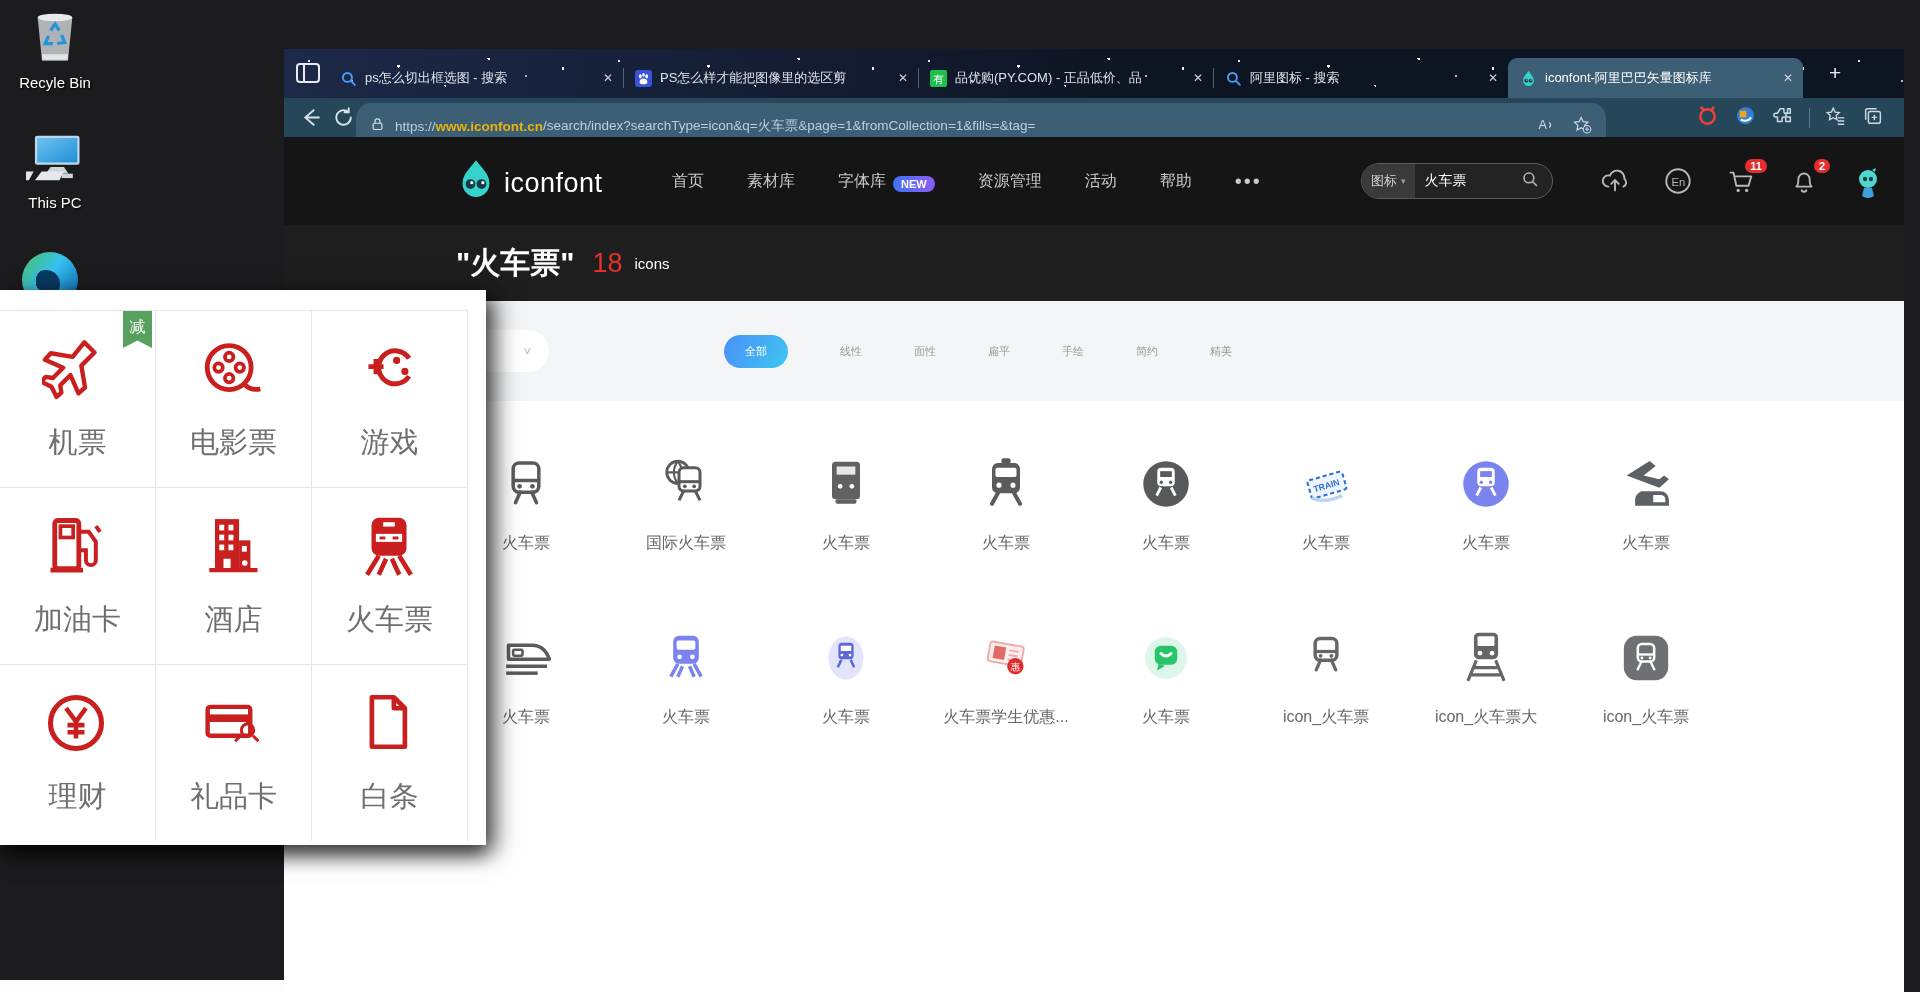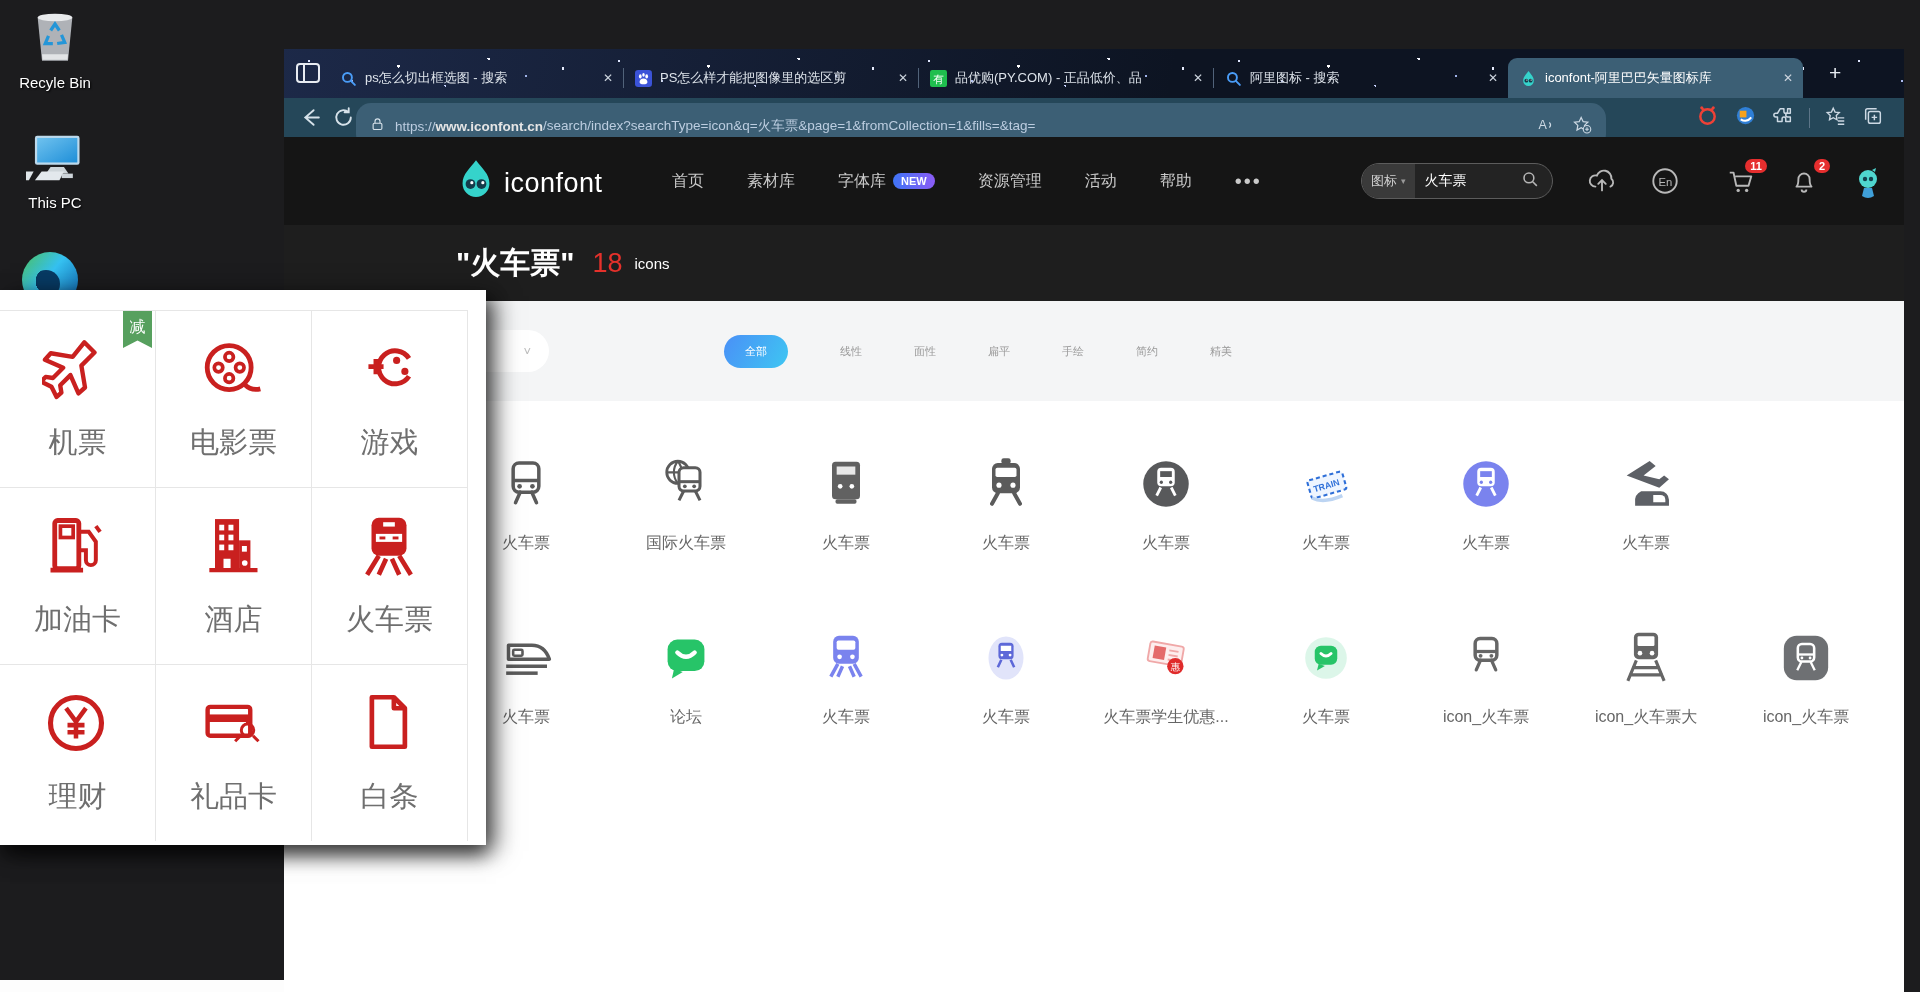--- a/index.html
+++ b/index.html
@@ -40,32 +40,32 @@
   .tab .fav { width:17px; height:17px; margin-right:8px; flex:0 0 auto; }
   .tab .ttl { flex:1; white-space:nowrap; overflow:hidden; }
   .tab .x { color:#cdd5de; font-size:12px; margin-left:8px; flex:0 0 auto; }
   #new-tab-btn { position:absolute; left:1545px; top:14px; color:#e6ebf1; font-size:21px; line-height:20px; }
 
   .toolbar { position:absolute; left:0; top:49px; width:100%; height:39px; background:#254759;
       display:block; color:#d6e2ea; }
   .nav-ico { position:absolute; top:7px; width:25px; height:25px; }
   .url-pill { position:absolute; left:72px; right:298px; top:5px; height:46px; border-radius:15px;
       background:#3c5f75; display:flex; align-items:center; padding:0 14px; font-size:13.5px; color:#bccde0; }
-  .url-pill .host { color:#e5e5e5; font-weight:bold; }
+  .url-pill .host { color:#eab308; font-weight:bold; }
   .url-pill .tailicons { margin-left:auto; display:flex; gap:16px; align-items:center; }
   .ext-cluster { position:absolute; right:20px; top:7px; display:flex; gap:15px; align-items:center; height:25px; }
   .vdiv { width:1px; height:20px; background:#5d7588; }
 
   
   .content { position:absolute; left:0; top:88px; width:100%; height:855px; background:#fff; }
   .site-header { position:relative; height:88px; background:#151515; }
   .logo { position:absolute; left:172px; top:22px; display:flex; align-items:center; gap:8px; }
   .logo .wordmark { color:#fff; font-size:27px; letter-spacing:.5px; }
   .site-nav { position:absolute; left:388px; top:0; height:88px; display:flex; align-items:center; gap:43px; }
-  .site-nav .nav-item { color:#c9c9c9; font-size:16px; display:flex; align-items:center; }
+  .site-nav .nav-item { color:#c9c9c9; font-size:16px; display:flex; align-items:flex-end; }
   .badge-new { margin-left:7px; background:linear-gradient(90deg,#3f74f6,#8b5cf6); color:#fff;
       font-size:11px; font-weight:bold; padding:2px 8px; border-radius:9px; }
   .more-dots { color:#c9c9c9; font-size:20px; letter-spacing:2px; }
   .hdr-search { position:absolute; left:1077px; top:26px; width:192px; height:36px; border:1px solid #5c5c5c;
       border-radius:18px; background:#232323; display:flex; align-items:center; overflow:hidden; }
   .hdr-search .cat { background:#3a3a3a; height:100%; display:flex; align-items:center; padding:12px 9px;
       color:#d2d2d2; font-size:13px; gap:4px; }
   .hdr-search .cat .chev { font-size:9px; color:#999; }
   .hdr-search .val { color:#fff; font-size:14px; padding:0 10px; flex:1; }
   .hdr-icons { position:absolute; right:0; top:0; height:88px; display:flex; align-items:center; }
@@ -332,21 +332,21 @@
             </svg>
         </span>
       </div>
       <div class="hdr-icons">
         <span class="hicon" style="margin-right:33px;">
           <svg viewBox="0 0 32 32" width="30" height="30">
               <path d="M9 22 a6 6 0 1 1 1.5-11.8 A8 8 0 0 1 26 13.5 a5 5 0 0 1 -1 8.5" stroke="#b8b8b8" stroke-width="2" fill="none" stroke-linecap="round"></path>
               <path d="M16 26 V15 M12 19 l4-4 4 4" stroke="#b8b8b8" stroke-width="2" fill="none" stroke-linecap="round"></path>
             </svg>
         </span>
-        <span class="hicon" style="margin-right:46px;text-decoration:underline;">
+        <span class="hicon" style="margin-right:33px;text-decoration:underline;">
           <svg viewBox="0 0 32 32" width="30" height="30">
               <circle cx="16" cy="16" r="12.5" stroke="#b8b8b8" stroke-width="2" fill="none"></circle>
               <text x="9" y="21" font-size="12" fill="#b8b8b8">En</text>
             </svg>
         </span>
         <span class="hicon" style="margin-right:33px;">
           <svg viewBox="0 0 32 32" width="30" height="30">
               <path d="M4 7 h4 l3 14 h13 l3-10 H10" stroke="#b8b8b8" stroke-width="2" fill="none" stroke-linejoin="round"></path>
               <circle cx="13" cy="26" r="1.8" fill="#b8b8b8"></circle>
               <circle cx="22" cy="26" r="1.8" fill="#b8b8b8"></circle>
@@ -500,30 +500,20 @@
           <div class="cell">
             <div class="ig">
               <svg viewBox="0 0 48 48" width="56" height="56">
                 <path d="M9 13 h20 c9 0 13 6 15 12 h-35 z" fill="none" stroke="#5b5b5b" stroke-width="3" stroke-linejoin="round"></path>
                 <rect x="13" y="17" width="8" height="5" rx="1" fill="none" stroke="#5b5b5b" stroke-width="2.2"></rect>
                 <line x1="7" y1="31" x2="42" y2="31" stroke="#5b5b5b" stroke-width="3"></line>
                 <line x1="7" y1="37" x2="34" y2="37" stroke="#5b5b5b" stroke-width="3"></line>
               </svg>
             </div>
             <div class="lbl">火车票</div>
-          </div>
-          <div class="cell">
-            <div class="ig">
-              <svg viewBox="0 0 48 48" width="52" height="52">
-                <rect x="7" y="7" width="34" height="29" rx="9" fill="#27c468"></rect>
-                <path d="M16 19 q8 8 16 0" stroke="#fff" stroke-width="4" fill="none" stroke-linecap="round"></path>
-                <path d="M13 34 l-2 9 10-6z" fill="#27c468"></path>
-              </svg>
-            </div>
-            <div class="lbl">论坛</div>
           </div>
           <div class="cell">
             <div class="ig">
               <svg viewBox="0 0 48 48" width="56" height="56">
                 <rect x="13" y="5" width="22" height="24" rx="5" fill="#7a83ee"></rect>
                 <rect x="16" y="9" width="16" height="8" rx="1.5" fill="#fff"></rect>
                 <circle cx="18.5" cy="23" r="2" fill="#fff"></circle>
                 <circle cx="29.5" cy="23" r="2" fill="#fff"></circle>
                 <path d="M17 29 L11 40 M31 29 L37 40 M21 31 L17 40 M27 31 L31 40" stroke="#7a83ee" stroke-width="3"></path>
               </svg>

